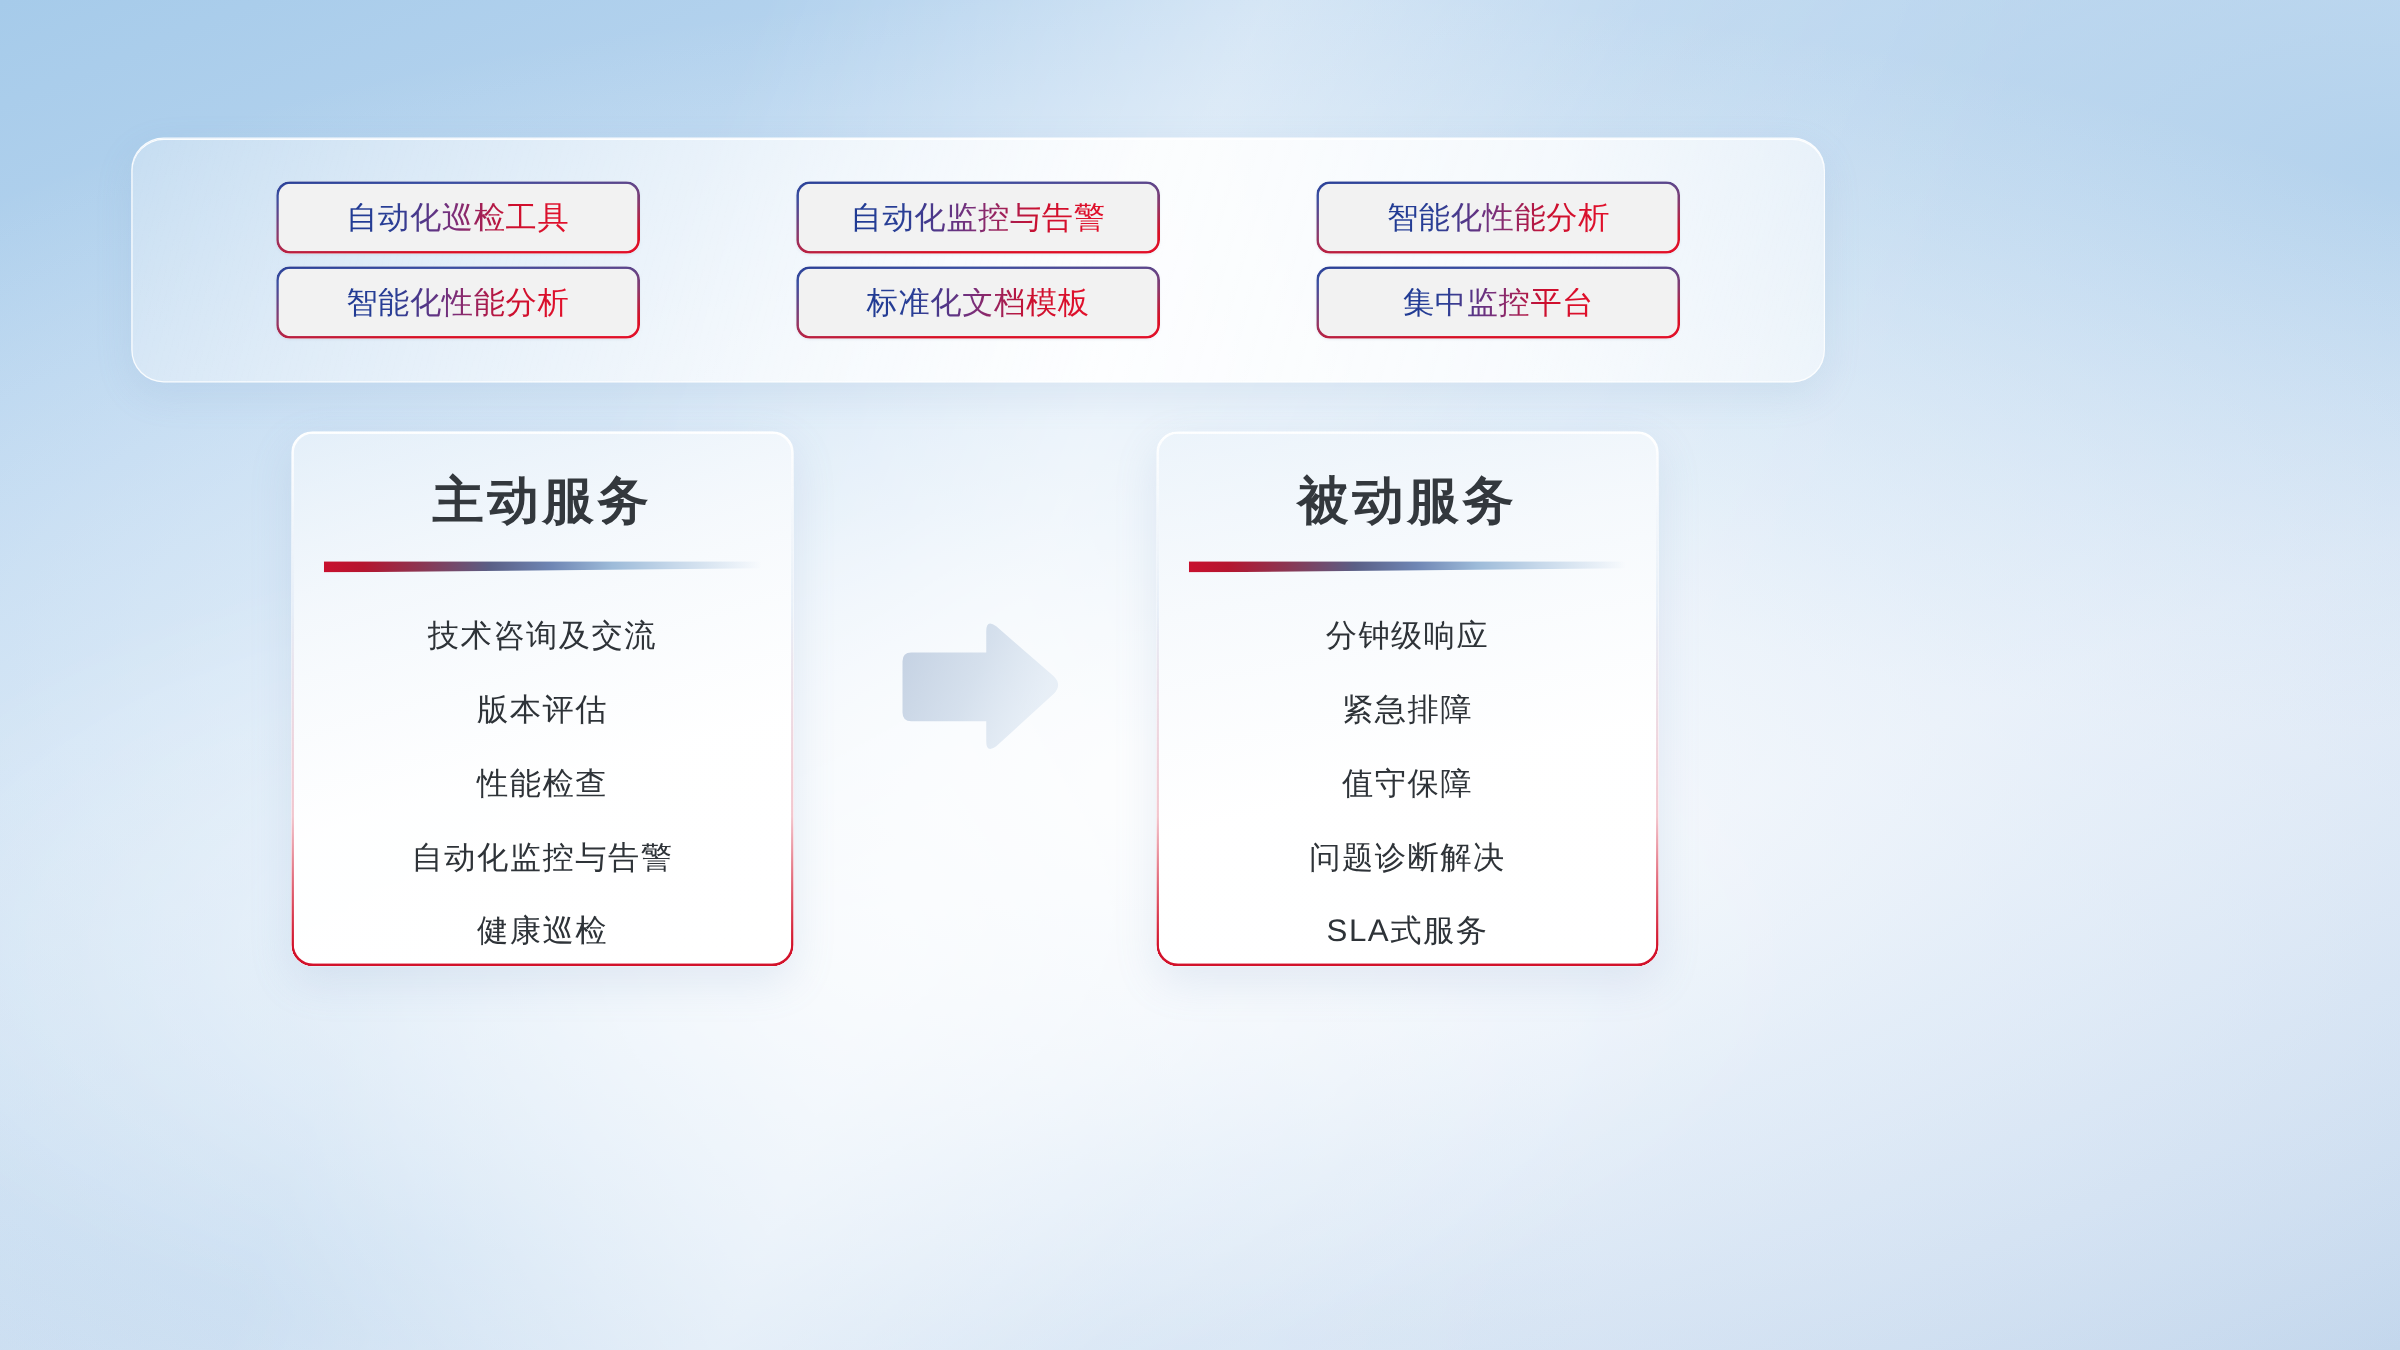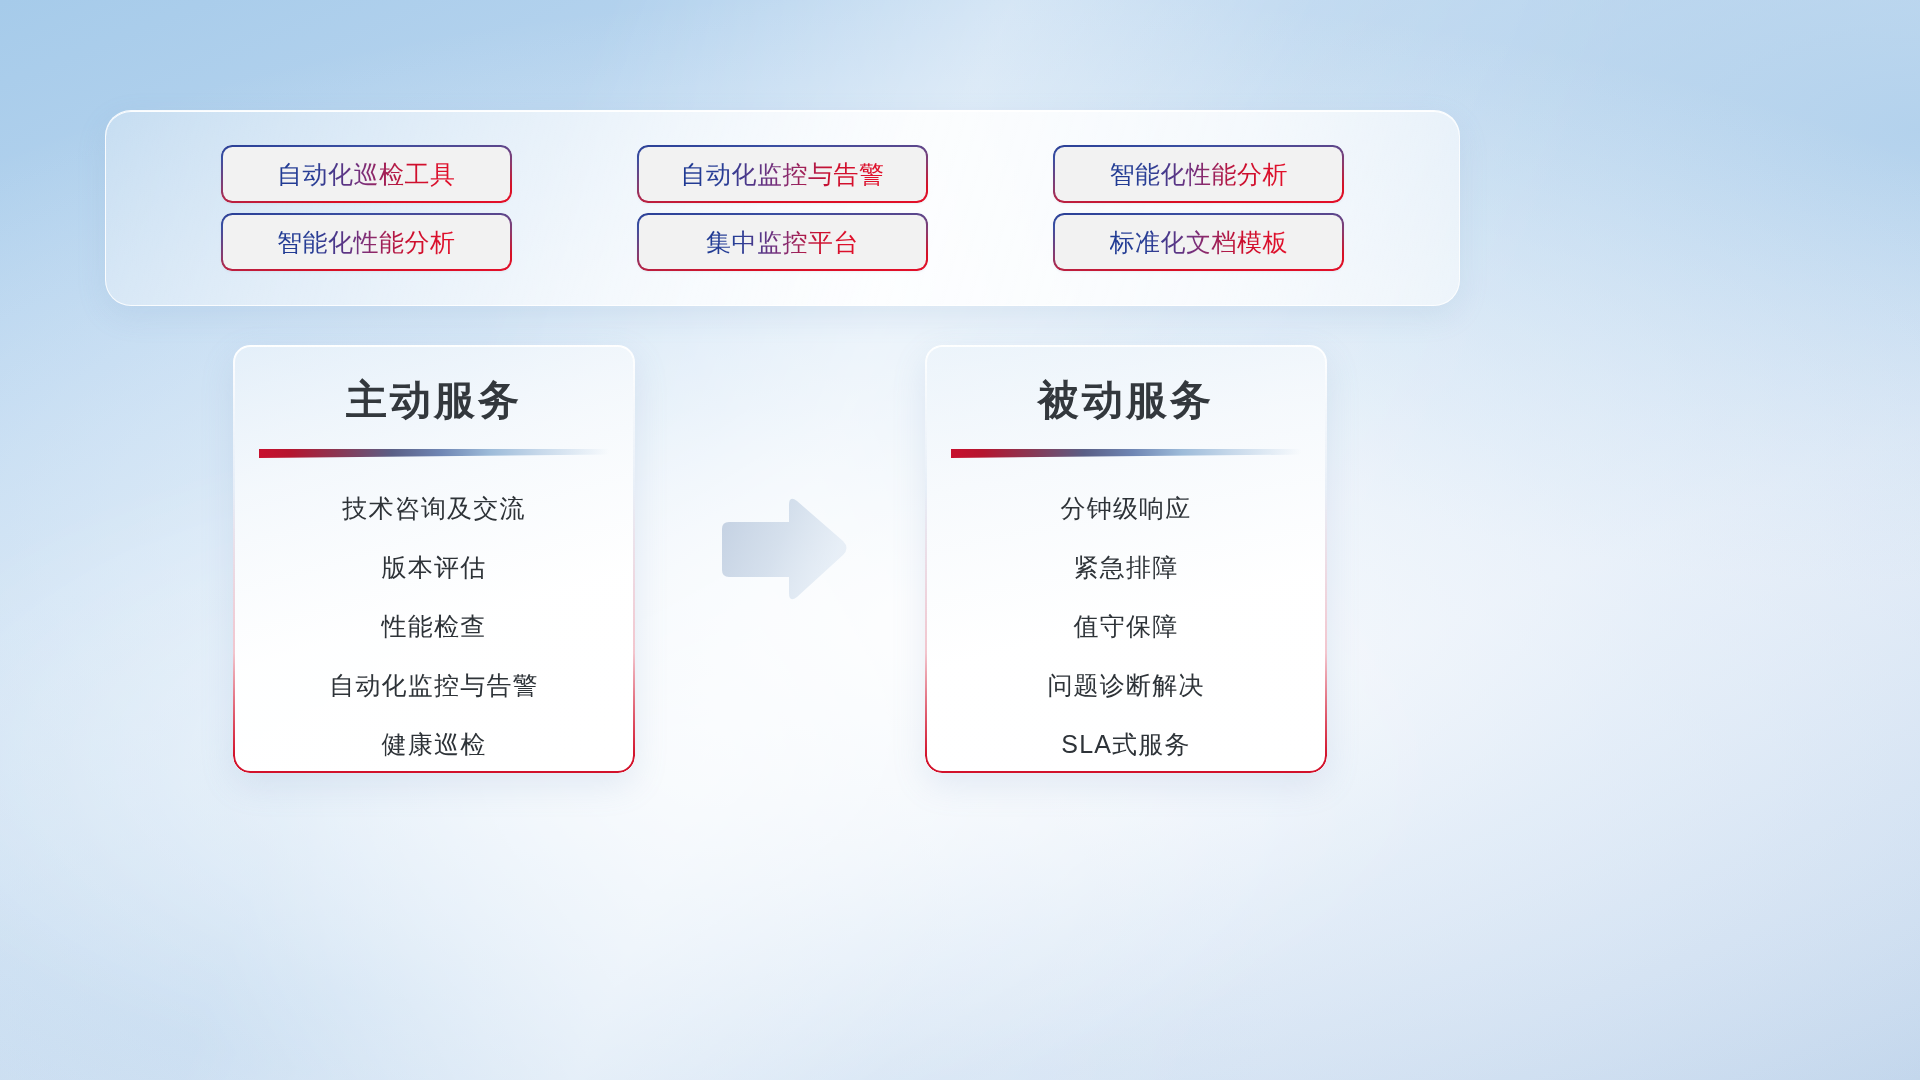--- a/index.html
+++ b/index.html
@@ -147,25 +147,25 @@
 
     <div class="pill">
       <span class="pill-text">智能化性能分析</span>
     </div>
 
     <div class="pill">
       <span class="pill-text">智能化性能分析</span>
     </div>
 
     <div class="pill">
+      <span class="pill-text">标准化文档模板</span>
+    </div>
+
+    <div class="pill">
       <span class="pill-text">集中监控平台</span>
-    </div>
-
-    <div class="pill">
-      <span class="pill-text">标准化文档模板</span>
     </div>
 
   </div>
 </section>
 
 <section class="card" id="card-active">
   <h2 class="card-title">主动服务</h2>
   <div class="card-divider">
       <i></i>
     </div>

